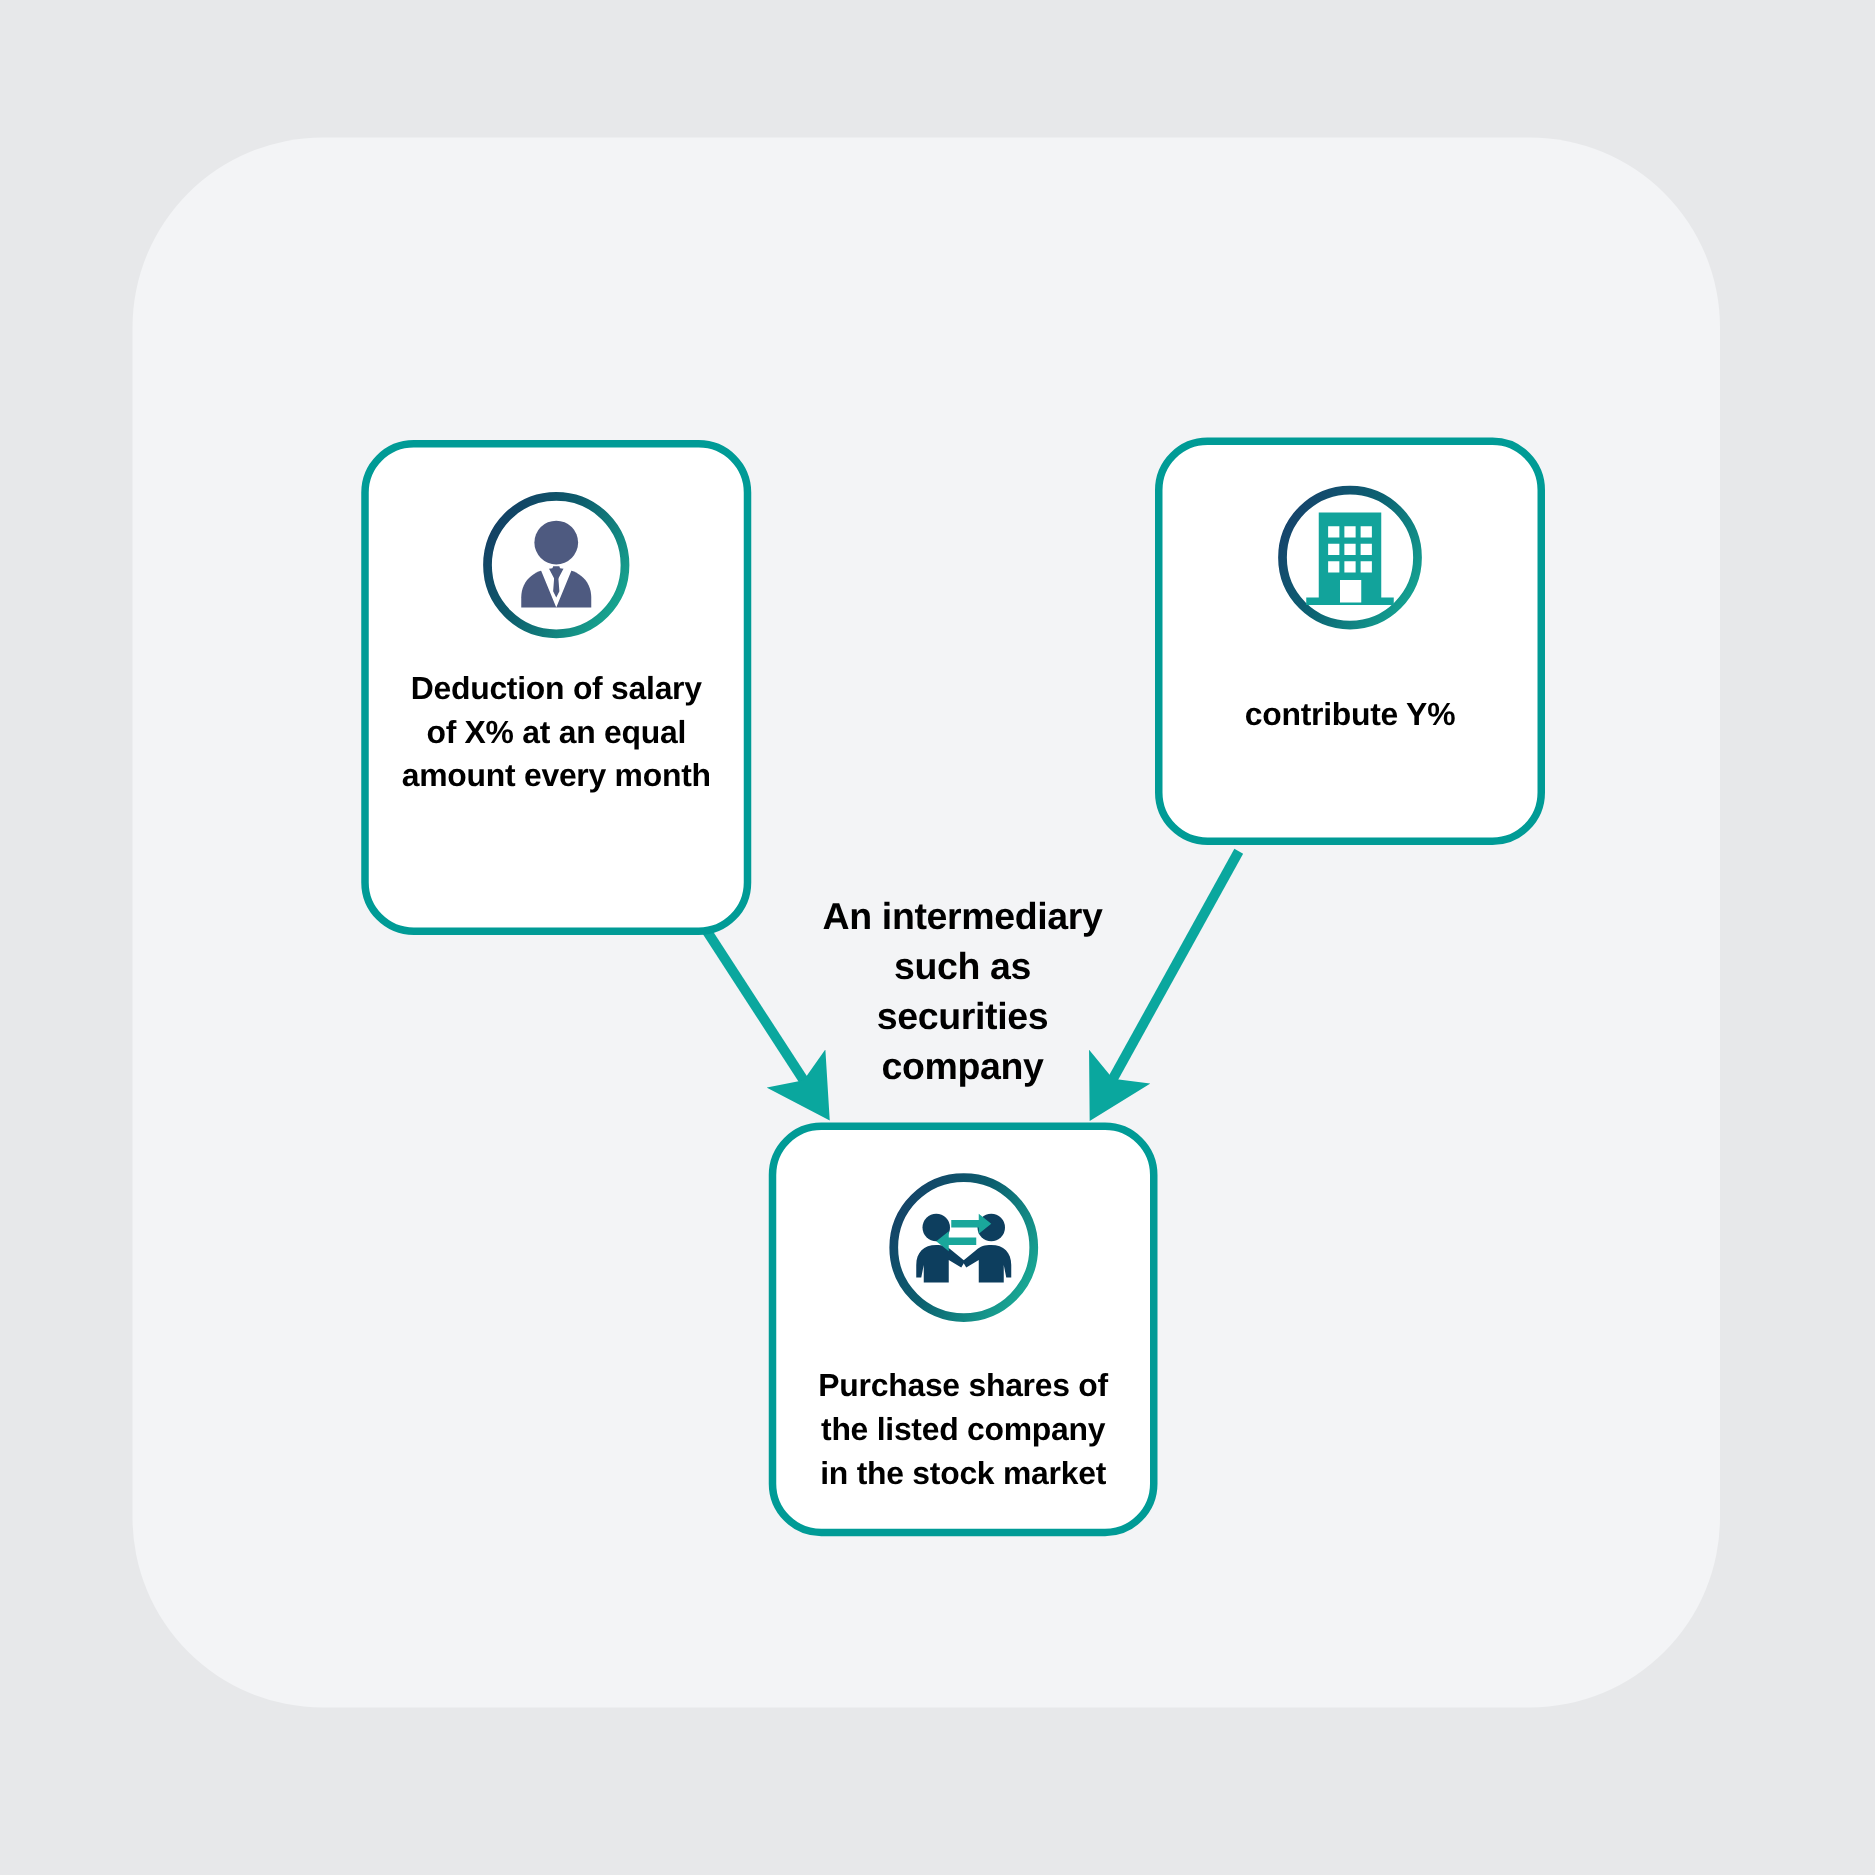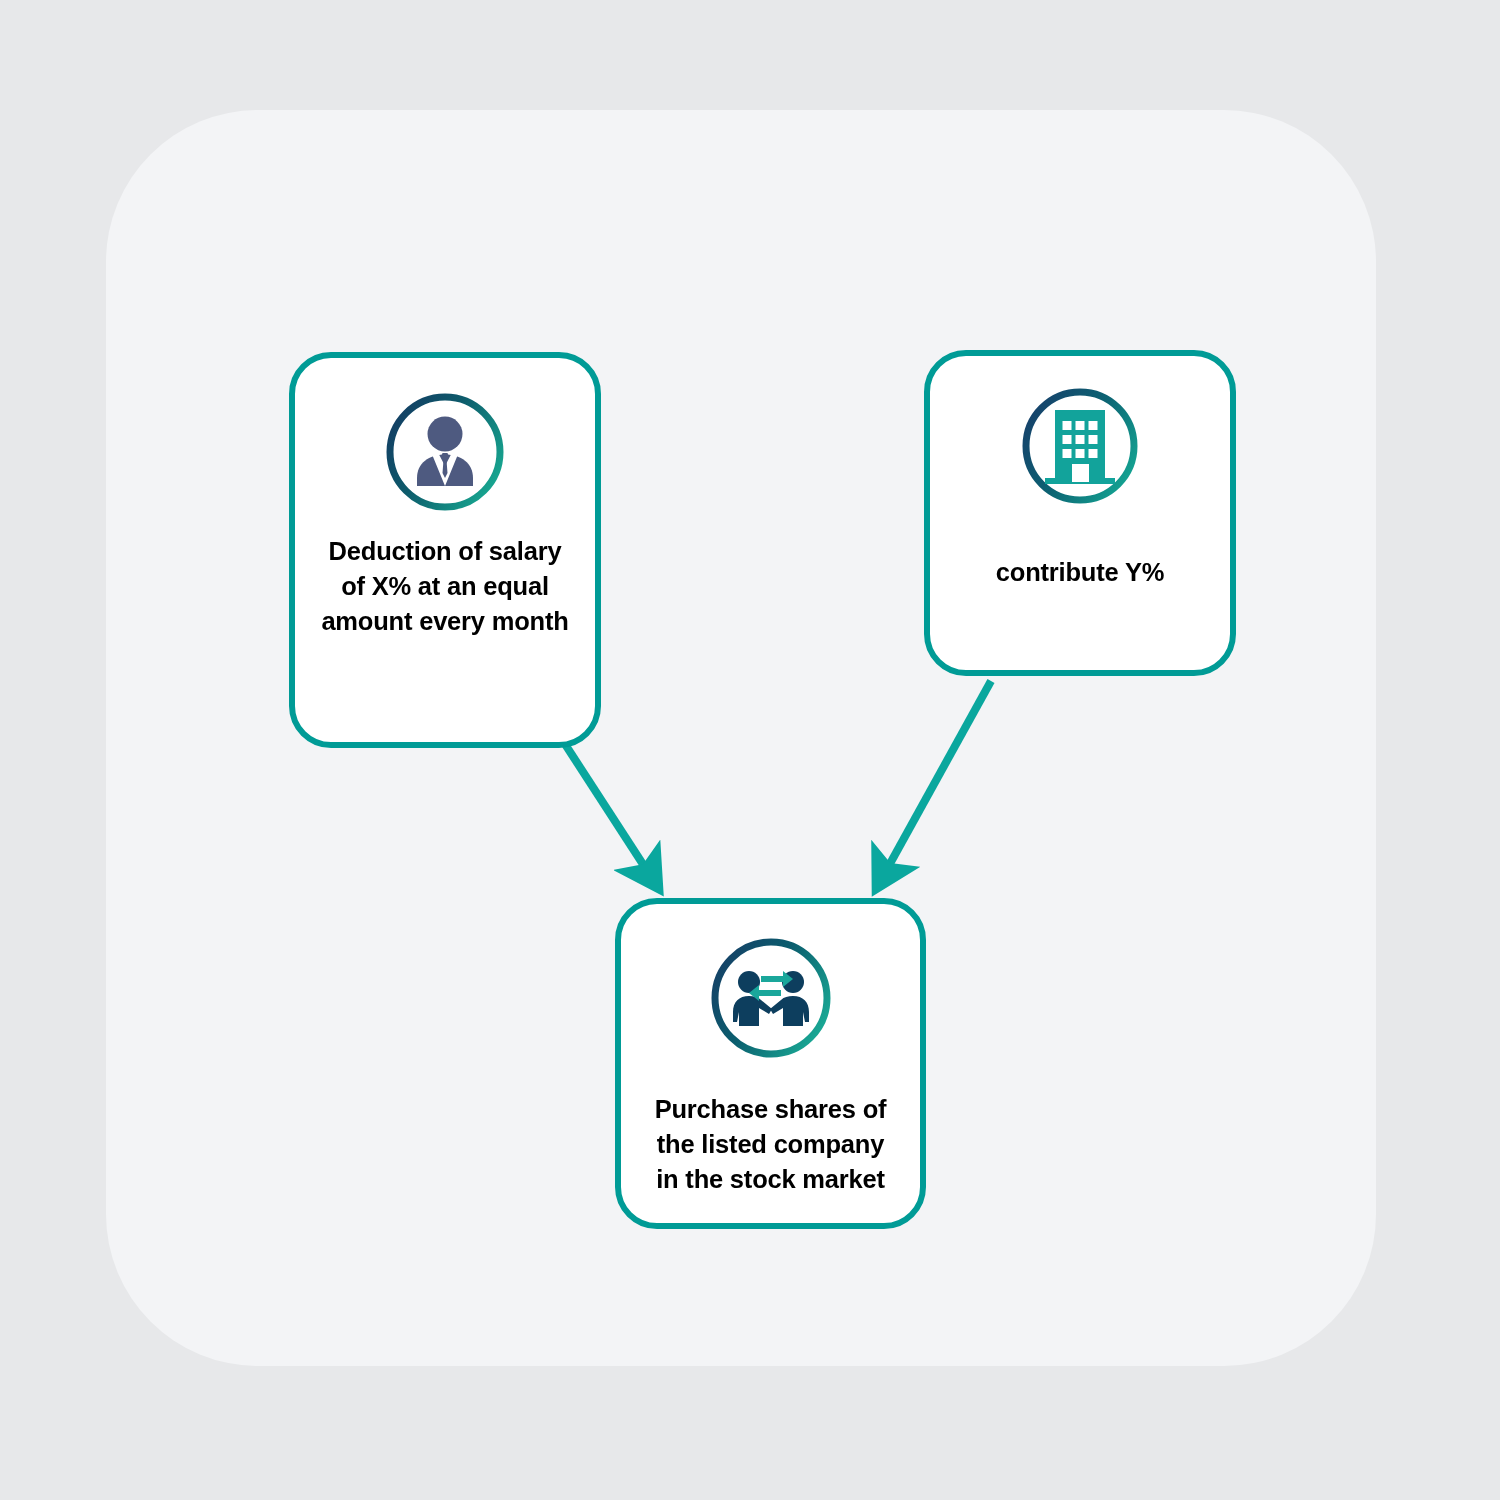--- a/index.html
+++ b/index.html
@@ -171,14 +171,18 @@
                L66 80 L63 75 L74 66 C77 63 81 62 86 62 Z" fill="#0d3e5e"></path>
 
       <path d="M54 42 L76 42 L76 37 L86 45 L76 53 L76 48 L54 48 Z" fill="#1aa79b"></path>
       <path d="M74 56 L52 56 L52 51 L42 59 L52 67 L52 62 L74 62 Z" fill="#1aa79b"></path>
     </svg>
     <div class="card-label">Purchase shares of
 the listed company
 in the stock market</div>
   </div>
 
+  <div id="center-caption">An intermediary
+such as
+securities
+company</div>
 
 </div>
 
 </body></html>

